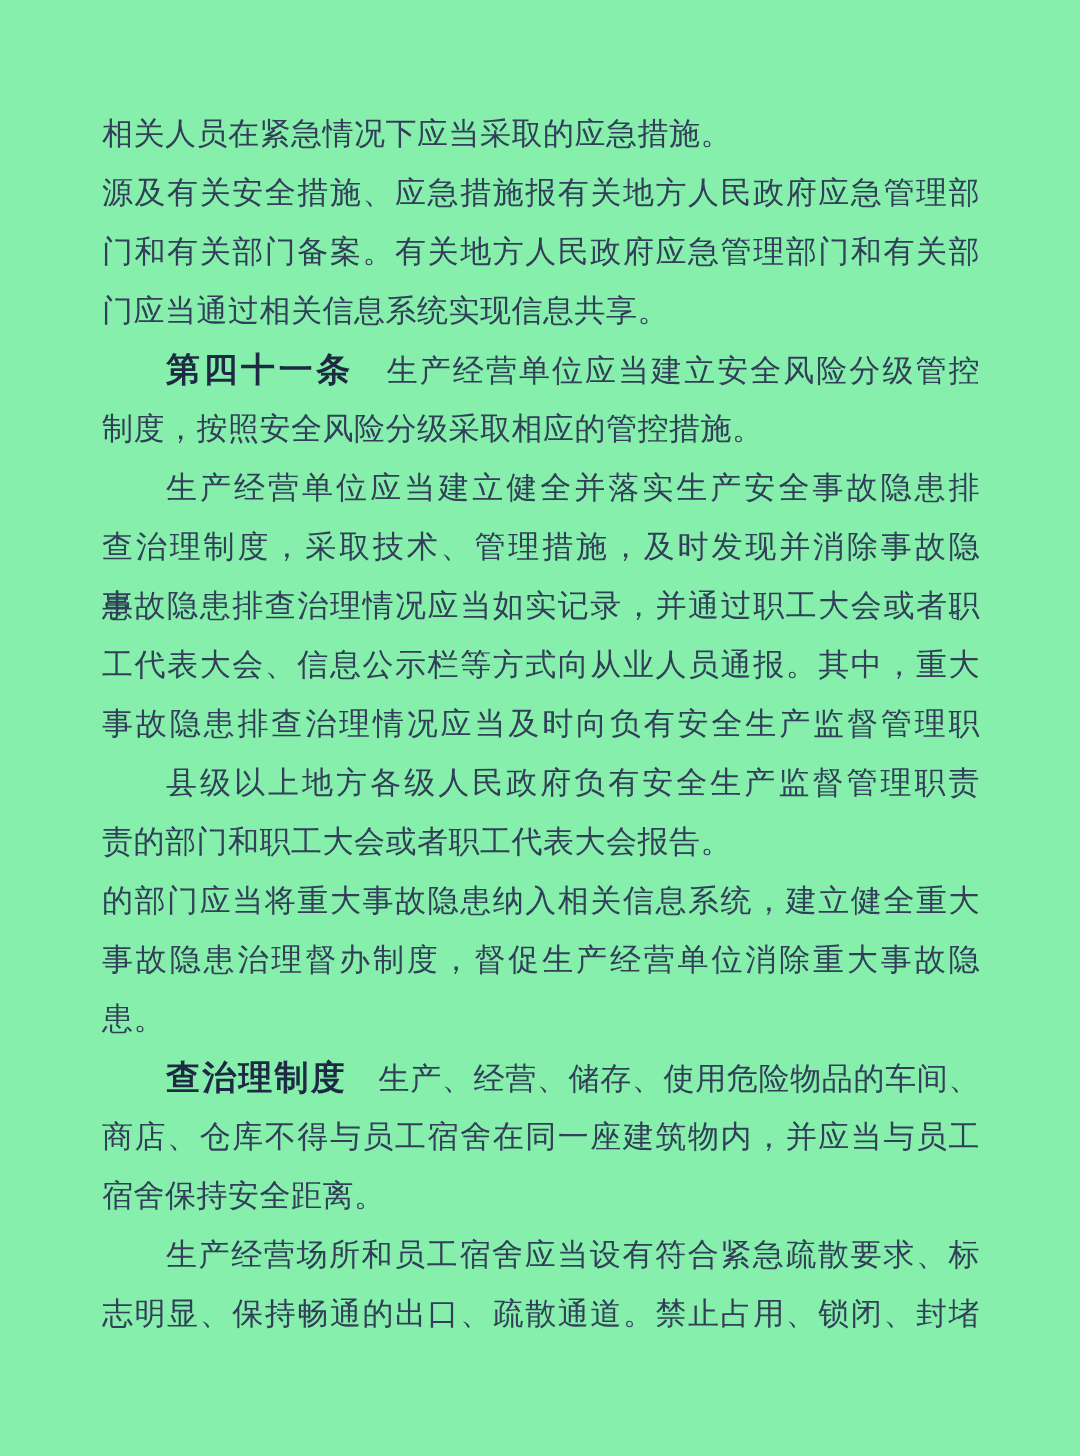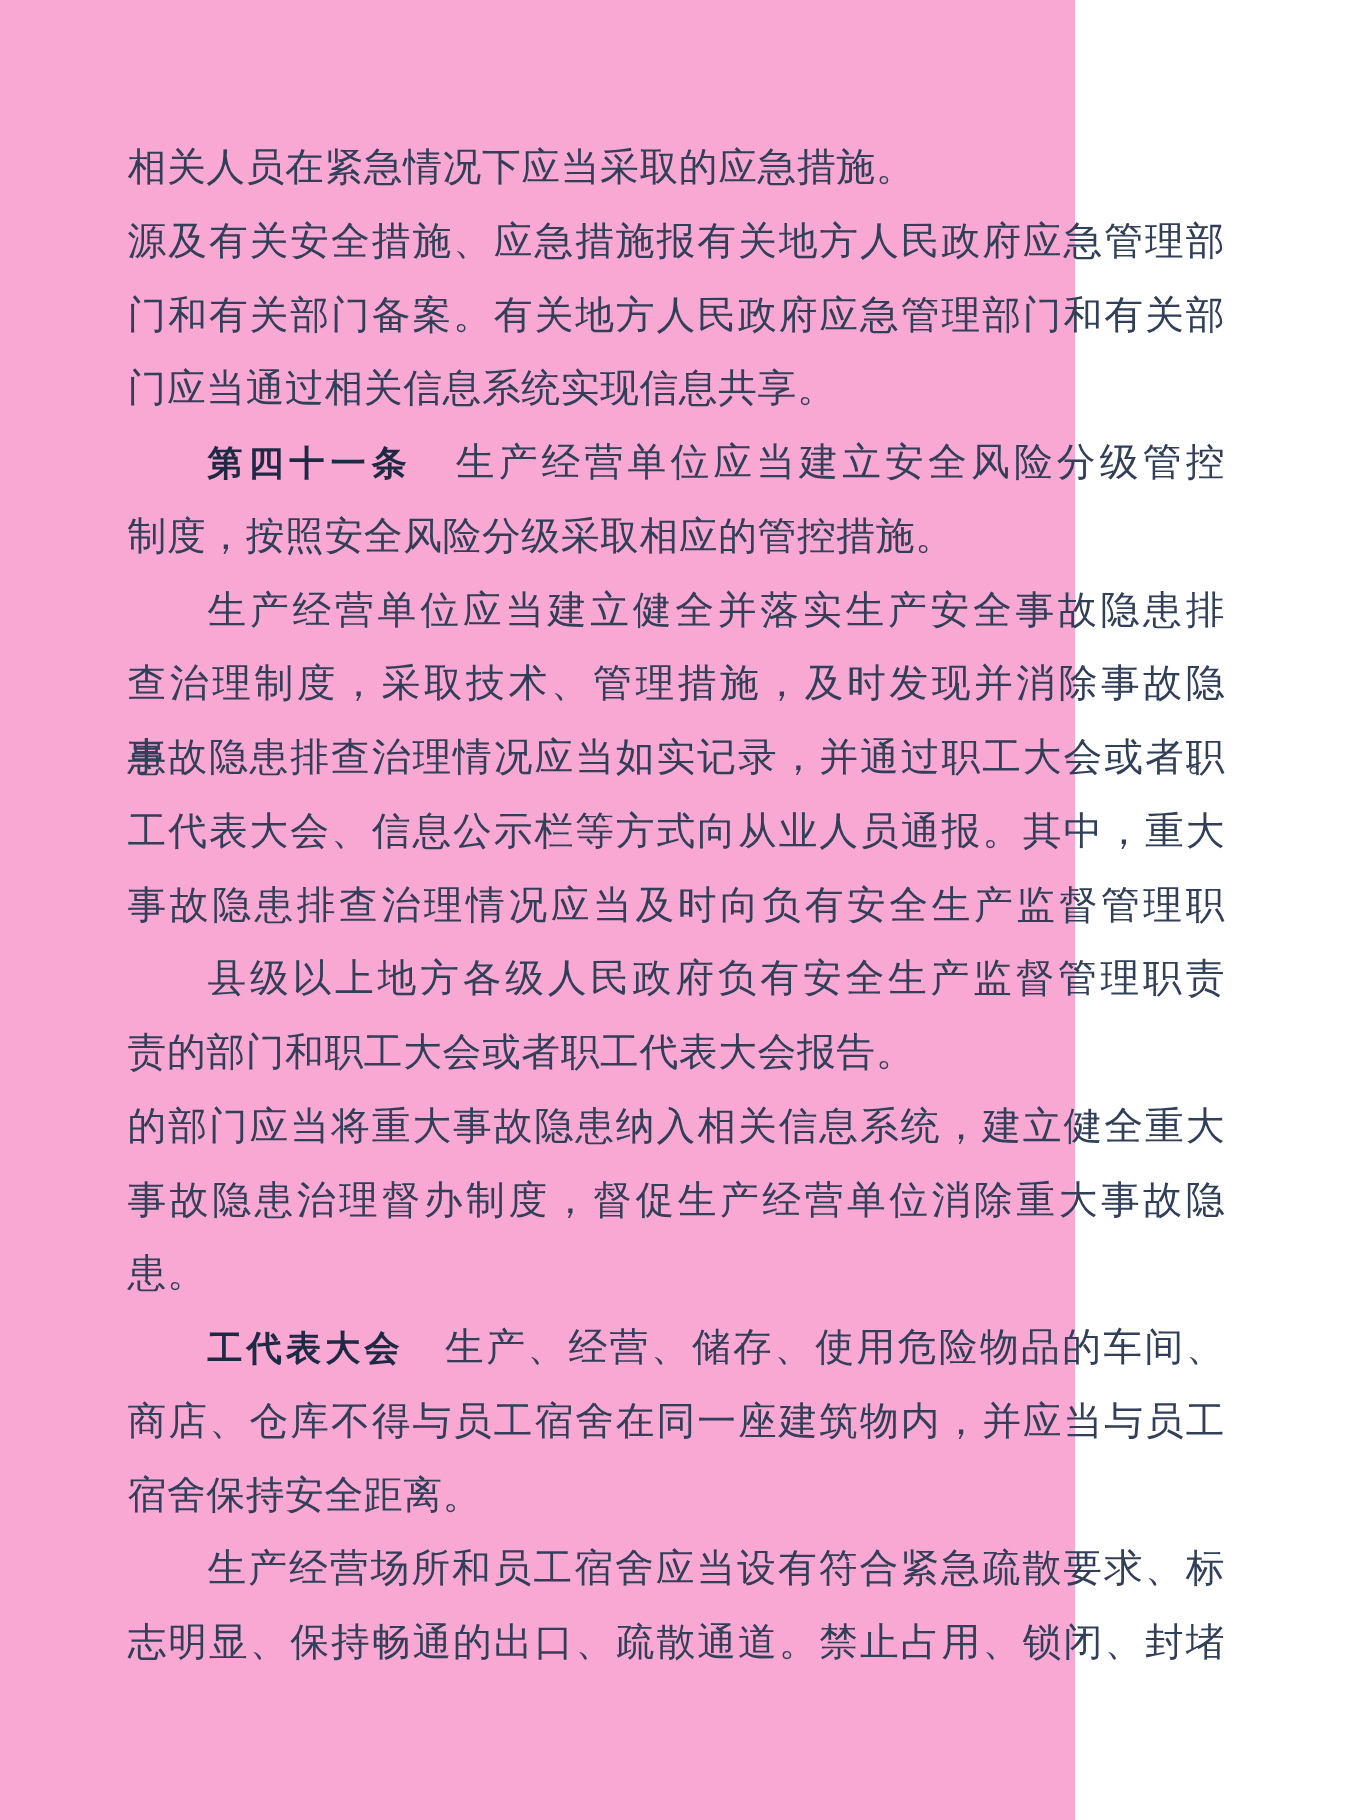--- a/index.html
+++ b/index.html
@@ -8,23 +8,23 @@
     background: #ffffff;
   }
   body {
     width: 1080px;
     height: 1456px;
     overflow: hidden;
     font-family: "Liberation Serif", "DejaVu Serif", serif;
   }
   .page {
     box-sizing: border-box;
-    width: 860px;
+    width: 1080px;
     height: 1456px;
-    background: #f9a8d4;
+    background: #86efac;
     padding: 104px 100px 0 102px;
   }
   .text-block {
     width: 878px;
   }
   .line {
     font-size: 31px;
     line-height: 59px;
     height: 59px;
     color: #323f58;
@@ -38,21 +38,21 @@
     text-align-last: justify;
     white-space: normal;
   }
   
   .line.ind {
     text-indent: 64px;
   }
   .article-num {
     font-family: "Liberation Sans", "DejaVu Sans", sans-serif;
     font-weight: 700;
-    font-size: 28px;
+    font-size: 34px;
     color: #1e2a44;
     letter-spacing: 2px;
   }
 </style>
 </head>
 <body>
 
 <div class="page">
   <div class="text-block" id="text-block">
       <div class="line">相关人员在紧急情况下应当采取的应急措施。</div>
@@ -64,19 +64,19 @@
       <div class="line ind j">生产经营单位应当建立健全并落实生产安全事故隐患排</div>
       <div class="line j">查治理制度，采取技术、管理措施，及时发现并消除事故隐患。</div>
       <div class="line j">事故隐患排查治理情况应当如实记录，并通过职工大会或者职</div>
       <div class="line j">工代表大会、信息公示栏等方式向从业人员通报。其中，重大</div>
       <div class="line j">事故隐患排查治理情况应当及时向负有安全生产监督管理职</div>
       <div class="line ind j">县级以上地方各级人民政府负有安全生产监督管理职责</div>
       <div class="line">责的部门和职工大会或者职工代表大会报告。</div>
       <div class="line j">的部门应当将重大事故隐患纳入相关信息系统，建立健全重大</div>
       <div class="line j">事故隐患治理督办制度，督促生产经营单位消除重大事故隐</div>
       <div class="line">患。</div>
-      <div class="line ind j"><span class="article-num">工代表大会</span><span>　生产、经营、储存、使用危险物品的车间、</span></div>
+      <div class="line ind j"><span class="article-num">查治理制度</span><span>　生产、经营、储存、使用危险物品的车间、</span></div>
       <div class="line j">商店、仓库不得与员工宿舍在同一座建筑物内，并应当与员工</div>
       <div class="line">宿舍保持安全距离。</div>
       <div class="line ind j">生产经营场所和员工宿舍应当设有符合紧急疏散要求、标</div>
       <div class="line j">志明显、保持畅通的出口、疏散通道。禁止占用、锁闭、封堵</div>
     </div>
 </div>
 
 </body></html>

